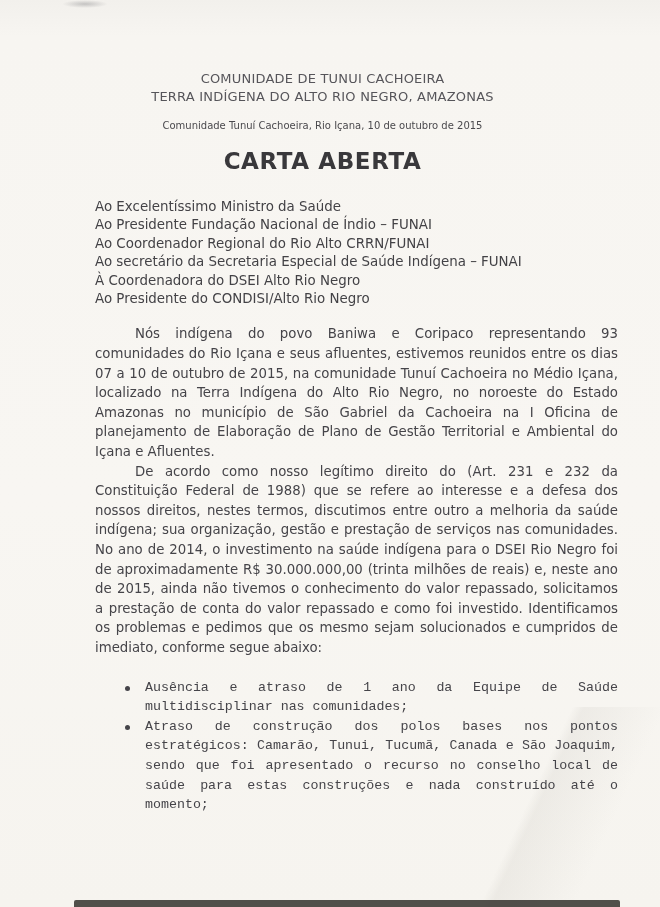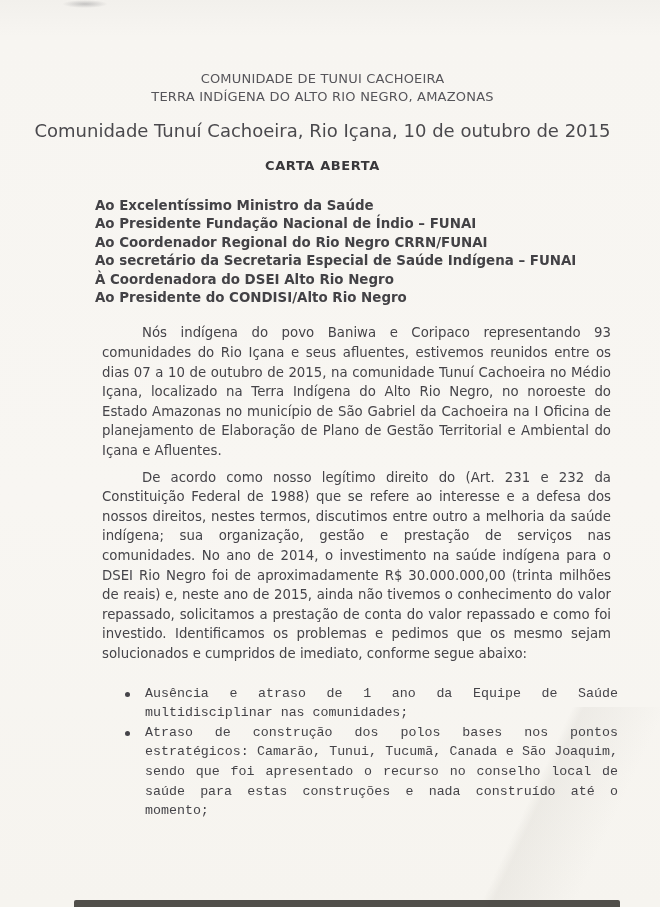--- a/index.html
+++ b/index.html
@@ -38,50 +38,50 @@
     text-align: center;
   }
   .org-line {
     font-size: 13px;
     line-height: 17.5px;
     letter-spacing: 0.2px;
     color: #56555a;
   }
   .dateline {
     margin-top: 15px;
-    font-size: 18px;
+    font-size: 10px;
     color: #4a494d;
   }
   .letter-title {
     margin: 17px 0 0 0;
-    font-size: 13px;
+    font-size: 23px;
     font-weight: 700;
     letter-spacing: 0.6px;
     color: #39383b;
   }
 
   .recipients {
     margin: 24px 42px 0 95px;
   }
   .recipient-line {
-    font-weight: 700;
+    font-weight: 400;
     font-size: 13.4px;
     line-height: 18.4px;
     color: #434246;
   }
 
   .letter-body {
     margin: 16px 42px 0 95px;
     font-size: 13.3px;
     line-height: 19.6px;
     text-align: justify;
     color: #454449;
   }
   .letter-body p {
-    margin: 7px;
+    margin: 0;
     text-indent: 40px;
   }
   .bullet-list {
     margin: 20px 0 0 28px;
     padding: 0;
     list-style: none;
   }
   .bullet-list li {
     position: relative;
     padding-left: 22px;
@@ -110,21 +110,21 @@
   <div class="letter-header">
     <div class="org-line">COMUNIDADE DE TUNUI CACHOEIRA</div>
     <div class="org-line">TERRA INDÍGENA DO ALTO RIO NEGRO, AMAZONAS</div>
     <div class="dateline">Comunidade Tunuí Cachoeira, Rio Içana, 10 de outubro de 2015</div>
     <h1 class="letter-title">CARTA ABERTA</h1>
   </div>
 
   <div class="recipients">
     <div class="recipient-line">Ao Excelentíssimo Ministro da Saúde</div>
     <div class="recipient-line">Ao Presidente Fundação Nacional de Índio – FUNAI</div>
-    <div class="recipient-line">Ao Coordenador Regional do Rio Negro CRRN/FUNAI</div>
+    <div class="recipient-line">Ao Coordenador Regional do Rio Alto CRRN/FUNAI</div>
     <div class="recipient-line">Ao secretário da Secretaria Especial de Saúde Indígena – FUNAI</div>
     <div class="recipient-line">À Coordenadora do DSEI Alto Rio Negro</div>
     <div class="recipient-line">Ao Presidente do CONDISI/Alto Rio Negro</div>
   </div>
 
   <div class="letter-body">
     <p>Nós indígena do povo Baniwa e Coripaco representando 93 comunidades do Rio Içana e seus afluentes, estivemos reunidos entre os dias 07 a 10 de outubro de 2015, na comunidade Tunuí Cachoeira no Médio Içana, localizado na Terra Indígena do Alto Rio Negro, no noroeste do Estado Amazonas no município de São Gabriel da Cachoeira na I Oficina de planejamento de Elaboração de Plano de Gestão Territorial e Ambiental do Içana e Afluentes.</p>
     <p>De acordo como nosso legítimo direito do (Art. 231 e 232 da Constituição Federal de 1988) que se refere ao interesse e a defesa dos nossos direitos, nestes termos, discutimos entre outro a melhoria da saúde indígena; sua organização, gestão e prestação de serviços nas comunidades. No ano de 2014, o investimento na saúde indígena para o DSEI Rio Negro foi de aproximadamente R$ 30.000.000,00 (trinta milhões de reais) e, neste ano de 2015, ainda não tivemos o conhecimento do valor repassado, solicitamos a prestação de conta do valor repassado e como foi investido. Identificamos os problemas e pedimos que os mesmo sejam solucionados e cumpridos de imediato, conforme segue abaixo:</p>
     <ul class="bullet-list">
       <li>Ausência e atraso de 1 ano da Equipe de Saúde multidisciplinar nas comunidades;</li>

